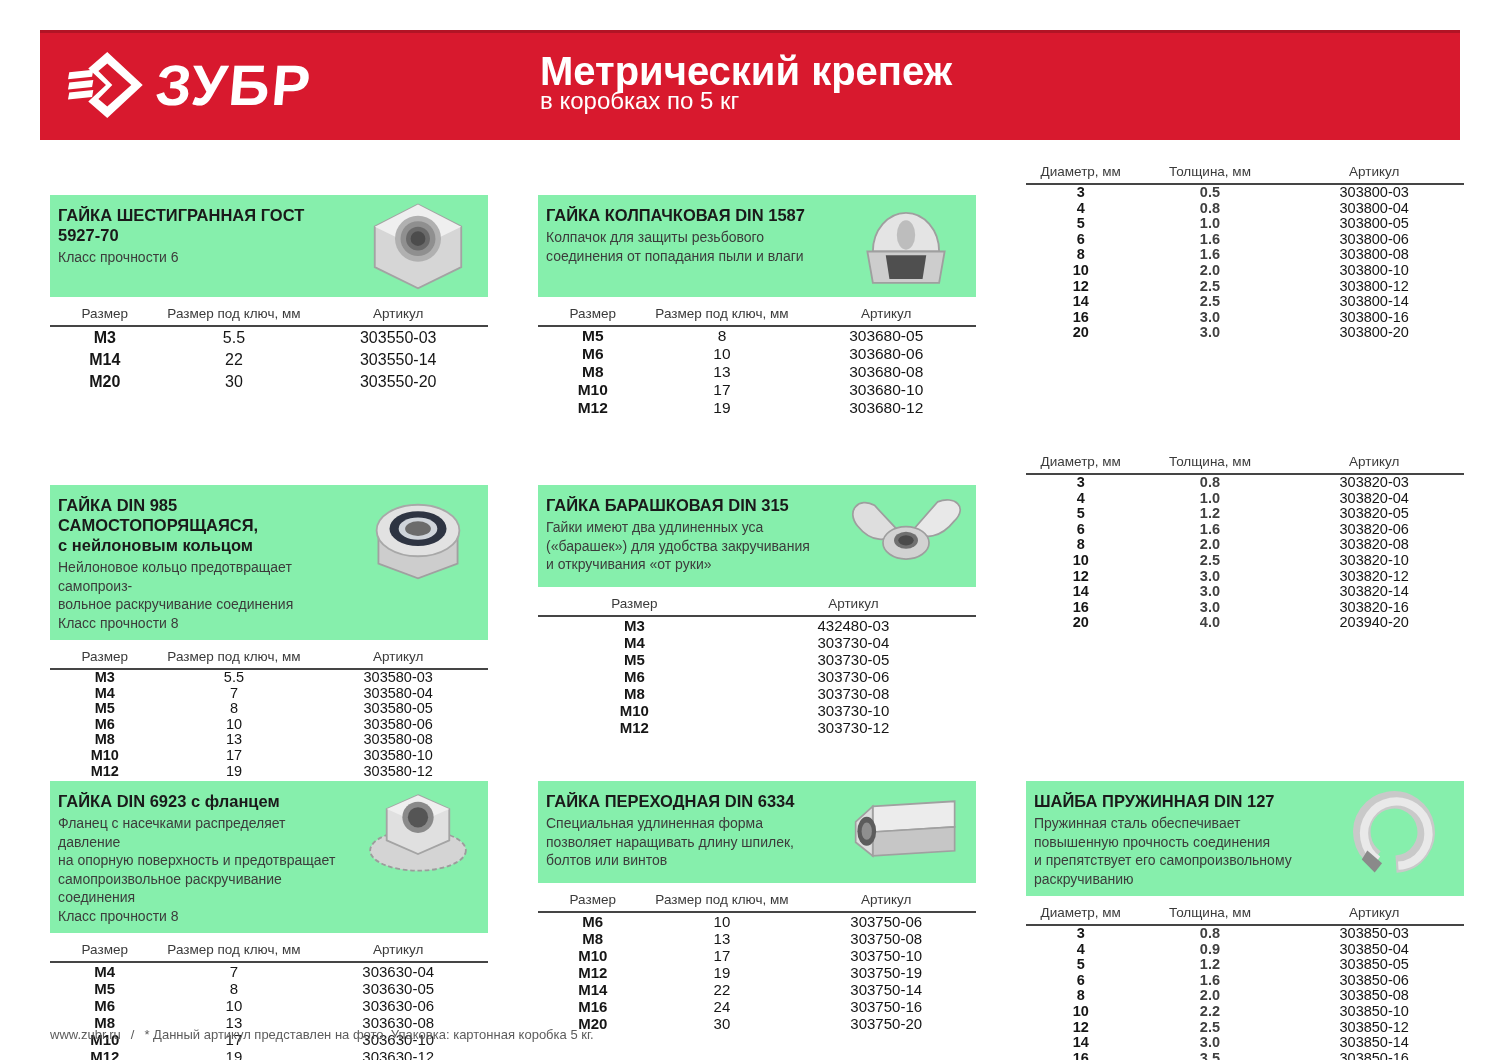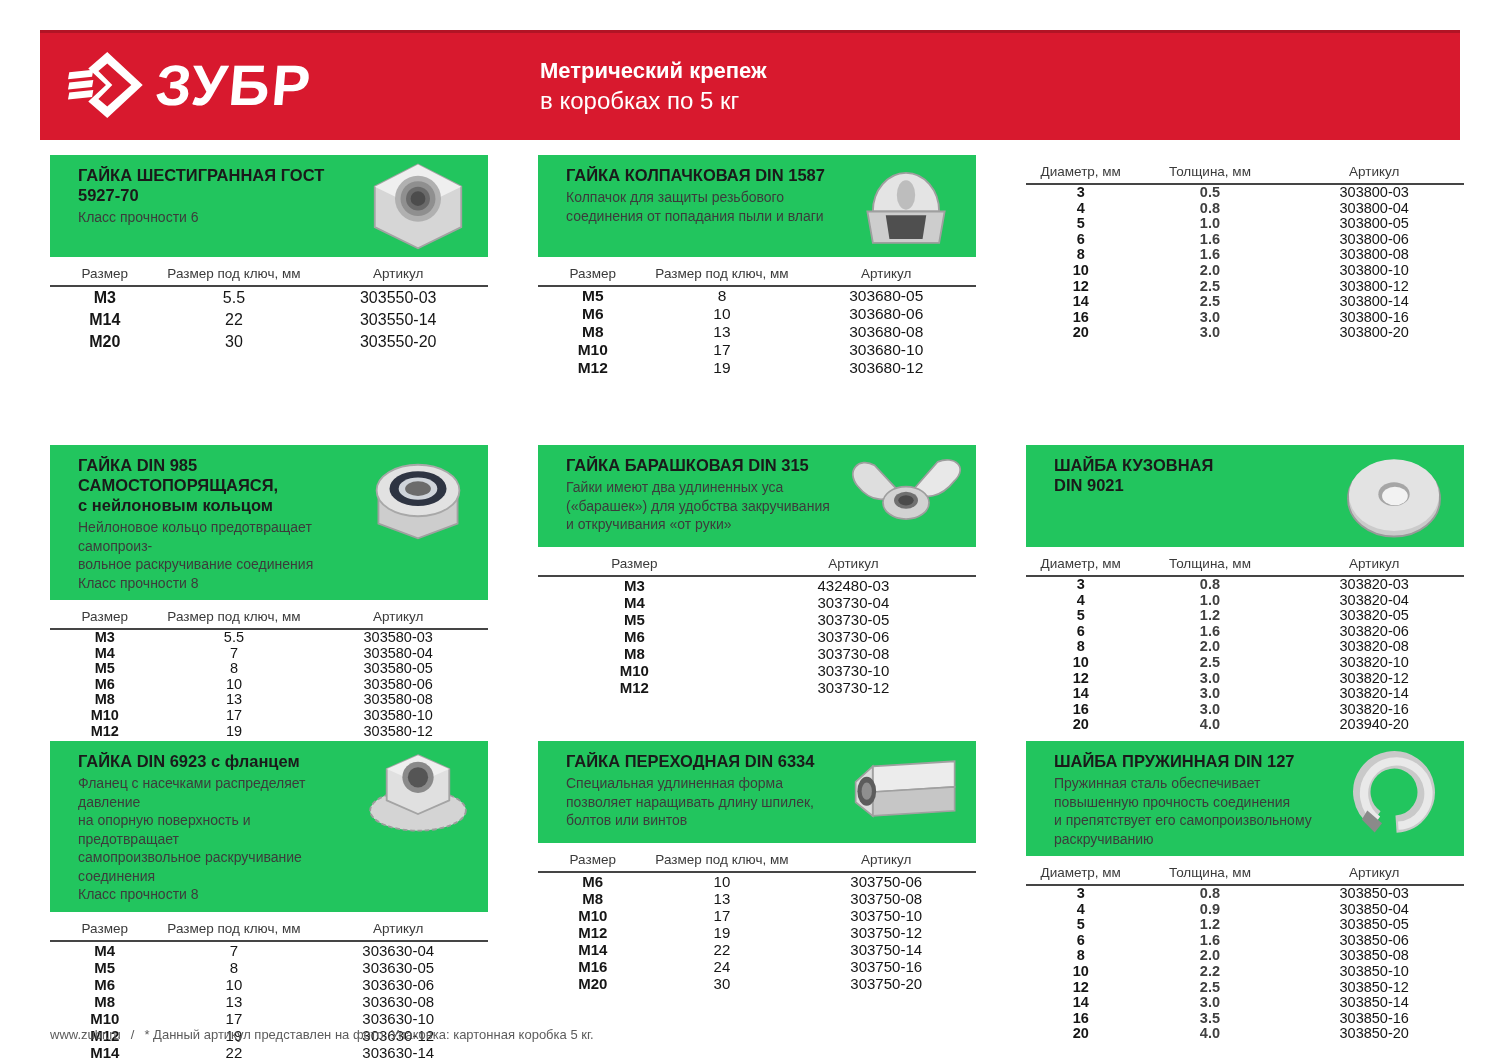--- a/index.html
+++ b/index.html
@@ -12,32 +12,32 @@
     position:absolute;left:40px;top:30px;width:1420px;height:110px;
     background:#d8192e;box-shadow:inset 0 3px 0 rgba(0,0,0,.18);
   }
   .logo{position:absolute;left:28px;top:22px;display:flex;align-items:center;gap:12px;}
   .logo-mark{width:76px;height:66px;}
   .brand-text{
     font-size:57px;font-weight:bold;color:#fff;letter-spacing:2px;
     transform:skewX(-5deg);line-height:66px;
   }
   .title-block{position:absolute;left:500px;top:24px;color:#fff;}
-  .page-title{font-size:22px;font-weight:bold;line-height:34px;}
+  .page-title{font-size:40px;font-weight:bold;line-height:34px;}
   .page-subtitle{font-size:24px;line-height:26px;}
   
   .grid{
     position:absolute;left:50px;top:155px;width:1414px;
     display:grid;grid-template-columns:438px 438px 438px;column-gap:50px;
     grid-template-rows:290px 296px 290px;
   }
   .section{overflow:visible;}
   .panel{
-    background:#22c55e;position:relative;box-sizing:border-box;
-    min-height:102px;padding:8px 140px 8px 28px;
+    background:#86efac;position:relative;box-sizing:border-box;
+    min-height:102px;padding:8px 140px 8px 8px;margin-top:40px;
   }
   .sec-title{font-size:16.5px;font-weight:bold;color:#1a1a1a;line-height:20px;padding-top:2px;}
   .sec-desc{font-size:14px;color:#3c3c3b;line-height:18.5px;margin-top:3px;}
   .photo{position:absolute;right:6px;top:5px;width:128px;height:92px;}
   .photo svg{width:100%;height:100%;}
   
   table.tbl{width:100%;border-collapse:collapse;margin-top:4px;}
   .tbl th{
     font-size:13.5px;font-weight:normal;color:#3a3a3a;text-align:center;
     padding:5px 0 4px;border-bottom:2px solid #454545;
@@ -398,33 +398,20 @@
           </tr>
           <tr>
             <td class="t-size">M12</td>
             <td class="t-art">303730-12</td>
           </tr>
         </tbody>
     </table>
   </section>
 
   <section class="section">
-    <div class="panel">
-      <div class="sec-title">
-          <div>ШАЙБА КУЗОВНАЯ</div>
-          <div>DIN 9021</div>
-        </div>
-      <div class="sec-desc"></div>
-      <div class="photo"><svg viewBox="0 0 130 100">
-            <ellipse cx="65" cy="53" rx="50" ry="41" fill="#cbcbcb" stroke="#9a9a9a" stroke-width="2"></ellipse>
-            <ellipse cx="65" cy="49" rx="49" ry="39" fill="#e3e3e3"></ellipse>
-            <ellipse cx="65" cy="48" rx="17" ry="13" fill="#a6a6a6"></ellipse>
-            <ellipse cx="66" cy="50" rx="14" ry="10" fill="#f2f2f2"></ellipse>
-          </svg></div>
-    </div>
     <table class="tbl r10">
       <colgroup>
           <col style="width: 25%;">
           <col style="width: 34%;">
           <col style="width: 41%;">
         </colgroup>
       <thead>
           <tr>
             <th>Диаметр, мм</th>
             <th>Толщина, мм</th>
@@ -606,21 +593,21 @@
             <td class="t-art">303750-08</td>
           </tr>
           <tr>
             <td class="t-size">M10</td>
             <td class="t-mid">17</td>
             <td class="t-art">303750-10</td>
           </tr>
           <tr>
             <td class="t-size">M12</td>
             <td class="t-mid">19</td>
-            <td class="t-art">303750-12</td>
+            <td class="t-art">303750-19</td>
           </tr>
           <tr>
             <td class="t-size">M14</td>
             <td class="t-mid">22</td>
             <td class="t-art">303750-14</td>
           </tr>
           <tr>
             <td class="t-size">M16</td>
             <td class="t-mid">24</td>
             <td class="t-art">303750-16</td>

